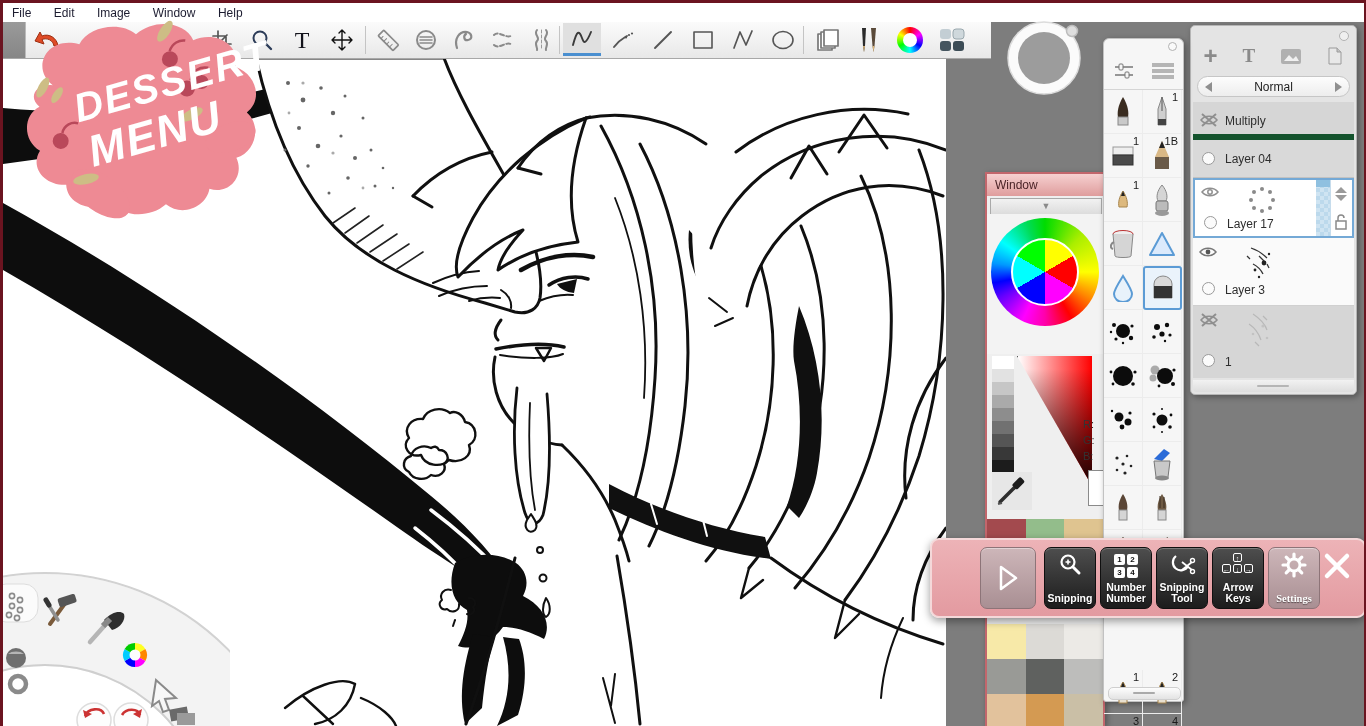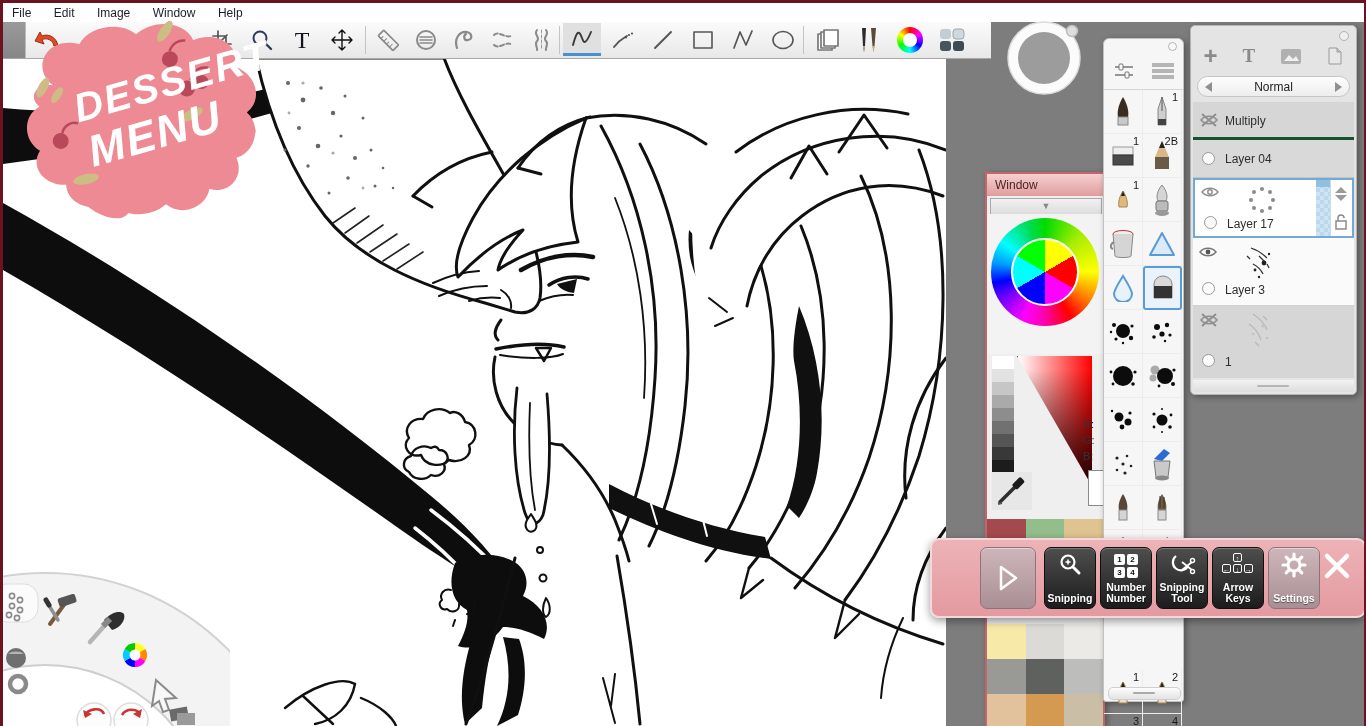--- a/index.html
+++ b/index.html
@@ -99,21 +99,21 @@
   .radio{position:absolute;left:9px;width:13px;height:13px;border-radius:50%;border:1.5px solid #9a9a9a;background:#fbfbfb;box-sizing:border-box;}
   .lay-resize{position:absolute;left:2px;top:354px;width:161px;height:12px;background:linear-gradient(#f2f2f2,#ddd);border-radius:0 0 4px 4px;}
   .lay-resize::after{content:"";position:absolute;left:64px;top:5px;width:32px;height:2px;background:#b5b5b5;border-radius:2px;}
 
   
   .touchbar{left:930px;top:538px;width:436px;height:80px;background:linear-gradient(#edb3b7,#e39aa0);
             border:2px solid #f4d8d9;border-radius:9px;box-sizing:border-box;z-index:30;box-shadow:0 3px 8px rgba(0,0,0,.4);}
   .tchbtn{position:absolute;top:7px;width:52px;height:62px;border-radius:7px;box-sizing:border-box;
           display:flex;flex-direction:column;align-items:center;justify-content:flex-start;}
   .tchbtn.dark{background:linear-gradient(#4e4e4e,#1c1c1c);border:1px solid #101010;box-shadow:inset 0 1px 0 rgba(255,255,255,.25);}
-  .tchbtn.lite{background:linear-gradient(#cdb6b9,#a98f93);border:1px solid #8d7478;box-shadow:inset 0 1px 0 rgba(255,255,255,.4);}
+  .tchbtn.lite{background:linear-gradient(#cdb6b9,#a98f93);border:1px solid #8d7478;box-shadow:inset 0 1px 0 rgba(255,255,255,.4);font-family:Liberation Serif, serif;}
   .tchlabel{color:#fff;font-size:10.5px;font-weight:bold;text-align:center;line-height:11px;margin-top:auto;margin-bottom:4px;
             text-shadow:0 1px 1px rgba(0,0,0,.5);}
   .kp{display:grid;grid-template-columns:11px 11px;grid-gap:2px;margin-top:6px;}
   .kp span{width:11px;height:11px;background:#fff;border-radius:2px;color:#111;font-size:8px;font-weight:bold;
            display:flex;align-items:center;justify-content:center;}
   .ak{position:relative;width:34px;height:24px;margin-top:5px;}
   .ak span{position:absolute;width:9px;height:9px;border:1px solid #fff;border-radius:2px;color:#fff;font-size:7px;
            line-height:9px;text-align:center;box-sizing:border-box;}
 
   
@@ -595,21 +595,21 @@
       </div>
 
       <div class="pcell" style="left:0;top:44px">
         <span class="badge">1</span>
         <svg width="26" height="30">
             <rect x="3" y="6" width="20" height="8" fill="#eee" stroke="#999"></rect>
             <rect x="3" y="14" width="20" height="10" fill="#4a4a4a" stroke="#333"></rect>
           </svg>
       </div>
       <div class="pcell" style="left:39px;top:44px">
-        <span class="badge">2B</span>
+        <span class="badge">1B</span>
         <svg width="22" height="34">
             <path d="M11,2 L18,18 L4,18 Z" fill="#d9b886"></path>
             <path d="M11,2 L14,9 L8,9 Z" fill="#222"></path>
             <rect x="4" y="18" width="14" height="12" fill="#6a5a48"></rect>
           </svg>
       </div>
 
       <div class="pcell" style="left:0;top:88px">
         <span class="badge">1</span>
         <svg width="20" height="26">
@@ -826,21 +826,21 @@
         <path d="M10,1 L10,5 L14,5" fill="#c4c4c4" stroke="#9a9a9a"></path>
       </svg>
     </div>
     <div class="blendpill">
       <span class="blend-arrow l"></span>
       <span class="blend-text">Normal</span>
       <span class="blend-arrow r"></span>
     </div>
     <div class="lay-rows">
 
-      <div class="lrow" style="height:38px;background:#d6d6d6;border-bottom:3px solid #14532d;text-align:center;">
+      <div class="lrow" style="height:38px;background:#d6d6d6;border-bottom:6px solid #14532d;text-align:center;">
         <svg width="20" height="16" style="position:absolute;left:6px;top:10px">
           <path d="M2,8 C6,3 14,3 18,8 C14,13 6,13 2,8 Z" fill="none" stroke="#8f8f8f" stroke-width="1.5"></path>
           <path d="M3,2 L17,14 M17,2 L3,14" stroke="#8f8f8f" stroke-width="2"></path>
         </svg>
         <span class="lname" style="top:12px">Multiply</span>
       </div>
 
       <div class="lrow" style="height:38px;background:#d9d9d9;border-bottom:1px solid #c2c2c2;text-align:center;">
         <span class="radio" style="top:12px"></span>
         <span class="lname" style="top:12px">Layer 04</span>

